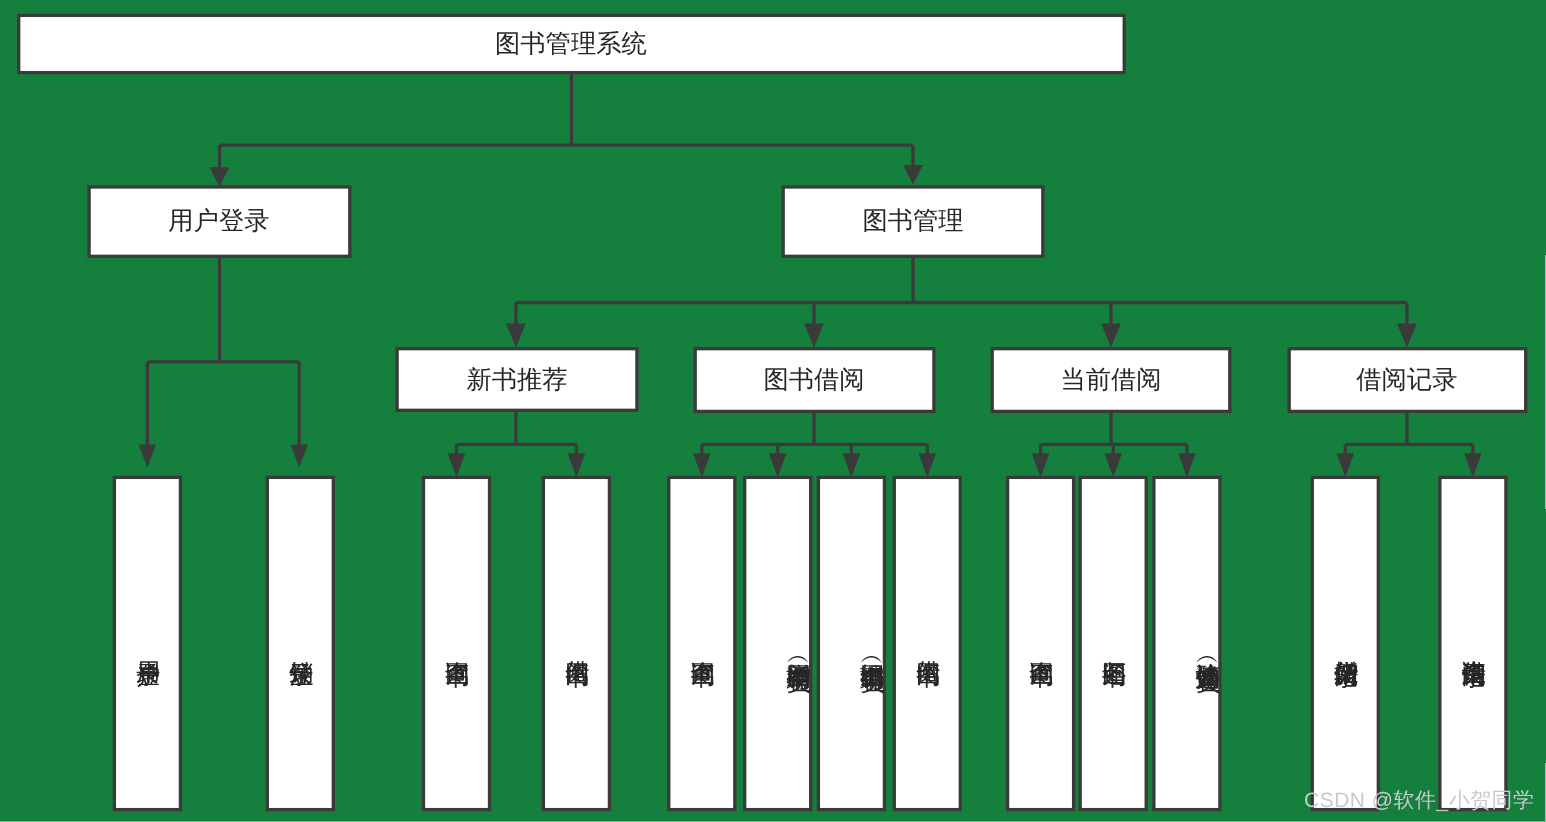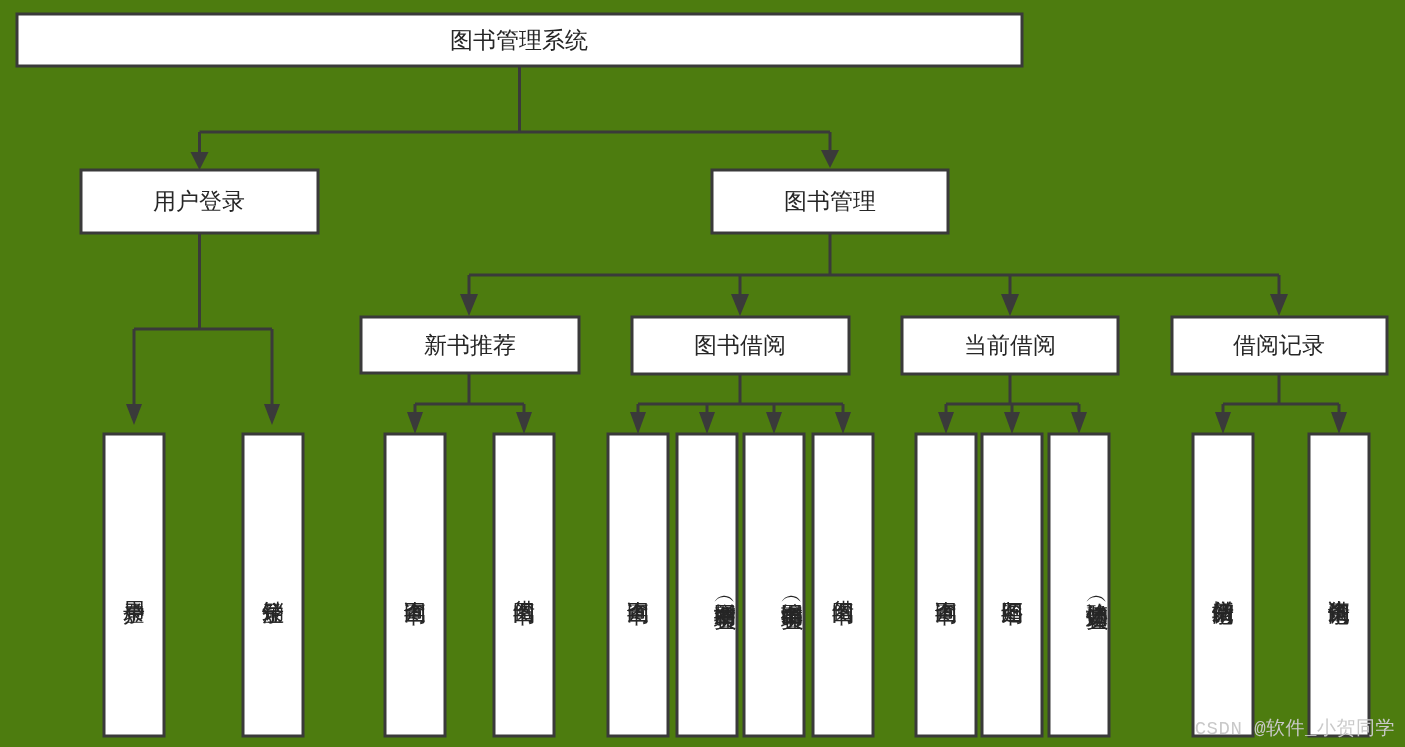--- a/index.html
+++ b/index.html
@@ -4,21 +4,21 @@
 <style>
   html, body {
     margin: 0;
     padding: 0;
     background: #ffffff;
   }
   #stage {
     position: relative;
     width: 1405px;
     height: 747px;
-    background: #4d7c0f;
+    background: #15803d;
     font-family: "DejaVu Sans", "Liberation Sans", sans-serif;
     overflow: hidden;
   }
   svg#diagram {
     position: absolute;
     left: 0;
     top: 0;
     width: 1405px;
     height: 747px;
   }
@@ -58,21 +58,21 @@
     font-family: "DejaVu Sans", "Liberation Sans", sans-serif;
     white-space: nowrap;
     pointer-events: none;
   }
   .watermark {
     position: absolute;
     right: 10px;
     bottom: 6px;
     font-size: 19px;
     color: #c9c9c9;
-    font-family: Liberation Mono, monospace;
+    font-family: Liberation Sans, sans-serif;
     letter-spacing: 0.5px;
     white-space: nowrap;
     text-align: right;
   }
 </style>
 </head>
 <body>
 
 <div id="stage">
 

